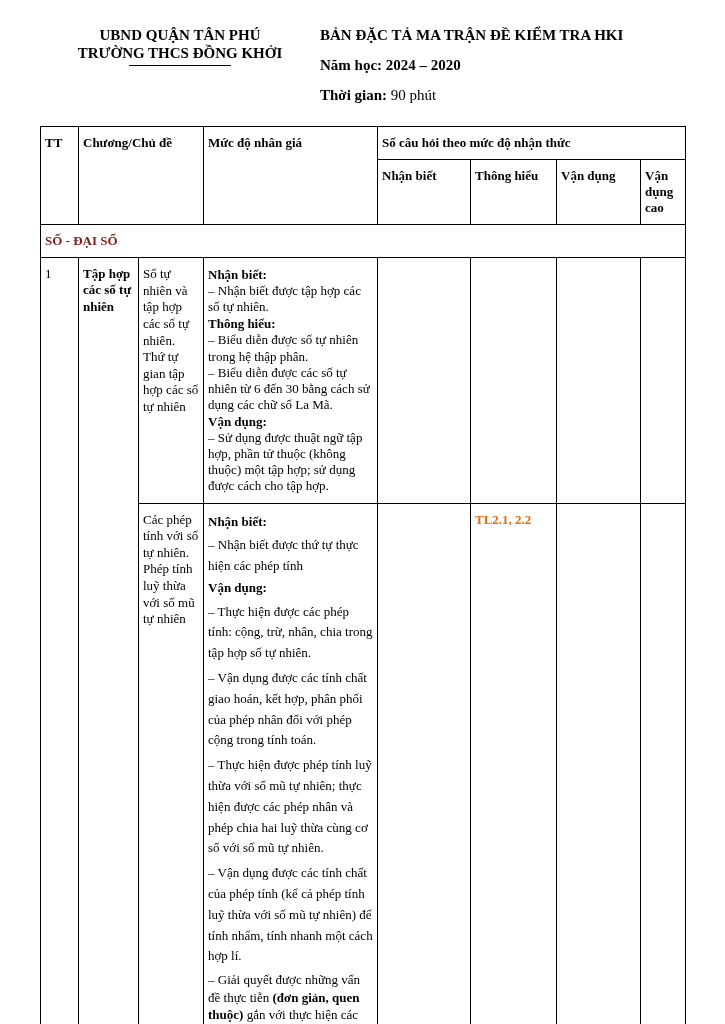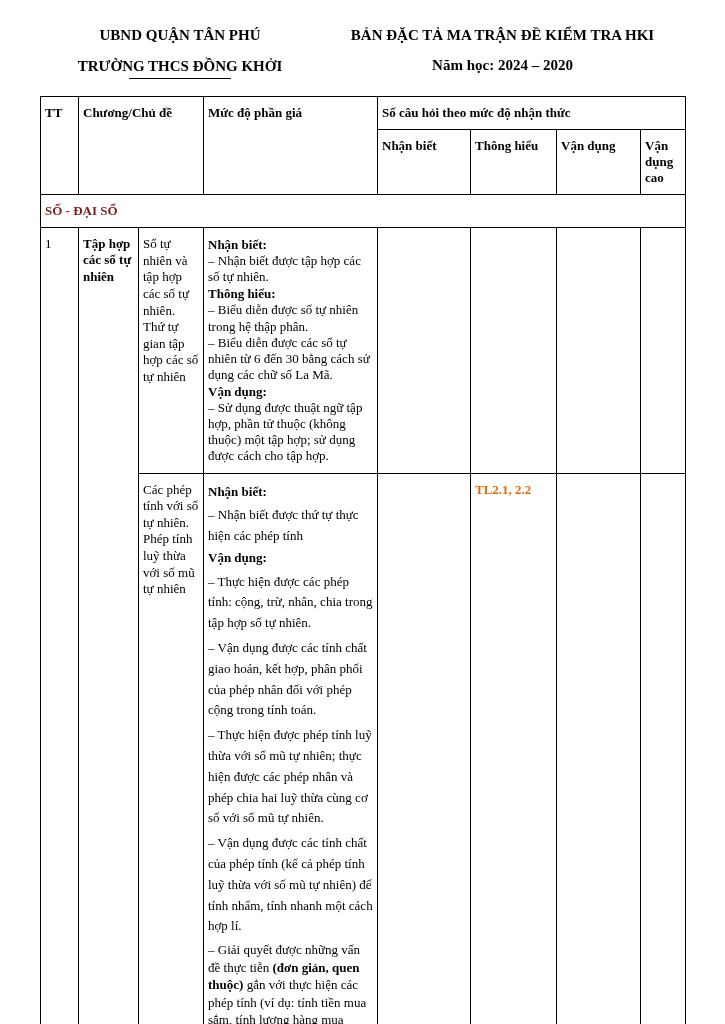--- a/index.html
+++ b/index.html
@@ -15,29 +15,28 @@
 
   
   .doc-header { display: flex; align-items: flex-start; }
   .hcol-left {
     width: 280px;
     text-align: center;
     font-weight: bold;
     font-size: 15px;
     line-height: 1.2;
   }
-  .hcol-left .org-line { margin-bottom: 13px; }
+  .hcol-left .org-line { margin-bottom: 0; }
   .school-underline {
     width: 102px;
     border-bottom: 1.5px solid #000;
     margin: 3px auto 0 auto;
   }
   .hcol-right {
     flex: 1;
-    text-align: center;
     font-weight: bold;
     font-size: 15px;
     line-height: 1.2;
   }
   .hcol-right > div { margin-bottom: 12px; }
   .duration-value { font-weight: normal; }
 
   
   table.spec {
     border-collapse: collapse;
@@ -85,39 +84,43 @@
 
   <div class="doc-header">
     <div class="hcol-left">
       <div class="org-line">UBND QUẬN TÂN PHÚ</div>
       <div>TRƯỜNG THCS ĐỒNG KHỞI</div>
       <div class="school-underline"></div>
     </div>
     <div class="hcol-right">
       <div>BẢN ĐẶC TẢ MA TRẬN ĐỀ KIỂM TRA HKI</div>
       <div>Năm học: 2024 – 2020</div>
+      <div>
+        <span>Thời gian:</span>
+        <span class="duration-value">90 phút</span>
+      </div>
     </div>
   </div>
 
   <table class="spec">
     <colgroup>
       <col style="width:38px">
         <col style="width:60px">
         <col style="width:65px">
         <col style="width:174px">
       <col style="width:93px">
         <col style="width:86px">
         <col style="width:84px">
         <col style="width:45px">
     </colgroup>
     <thead>
       <tr>
         <th rowspan="2" class="th-center">TT</th>
         <th rowspan="2" colspan="2" class="th-center">Chương/Chủ đề</th>
-        <th rowspan="2" class="th-center">Mức độ phần giá</th>
+        <th rowspan="2" class="th-center">Mức độ nhân giá</th>
         <th colspan="4" class="th-center">Số câu hỏi theo mức độ nhận thức</th>
       </tr>
       <tr class="level-row">
         <th>Nhận biết</th>
         <th>Thông hiểu</th>
         <th>Vận dụng</th>
         <th>Vận dụng cao</th>
       </tr>
     </thead>
     <tbody>

